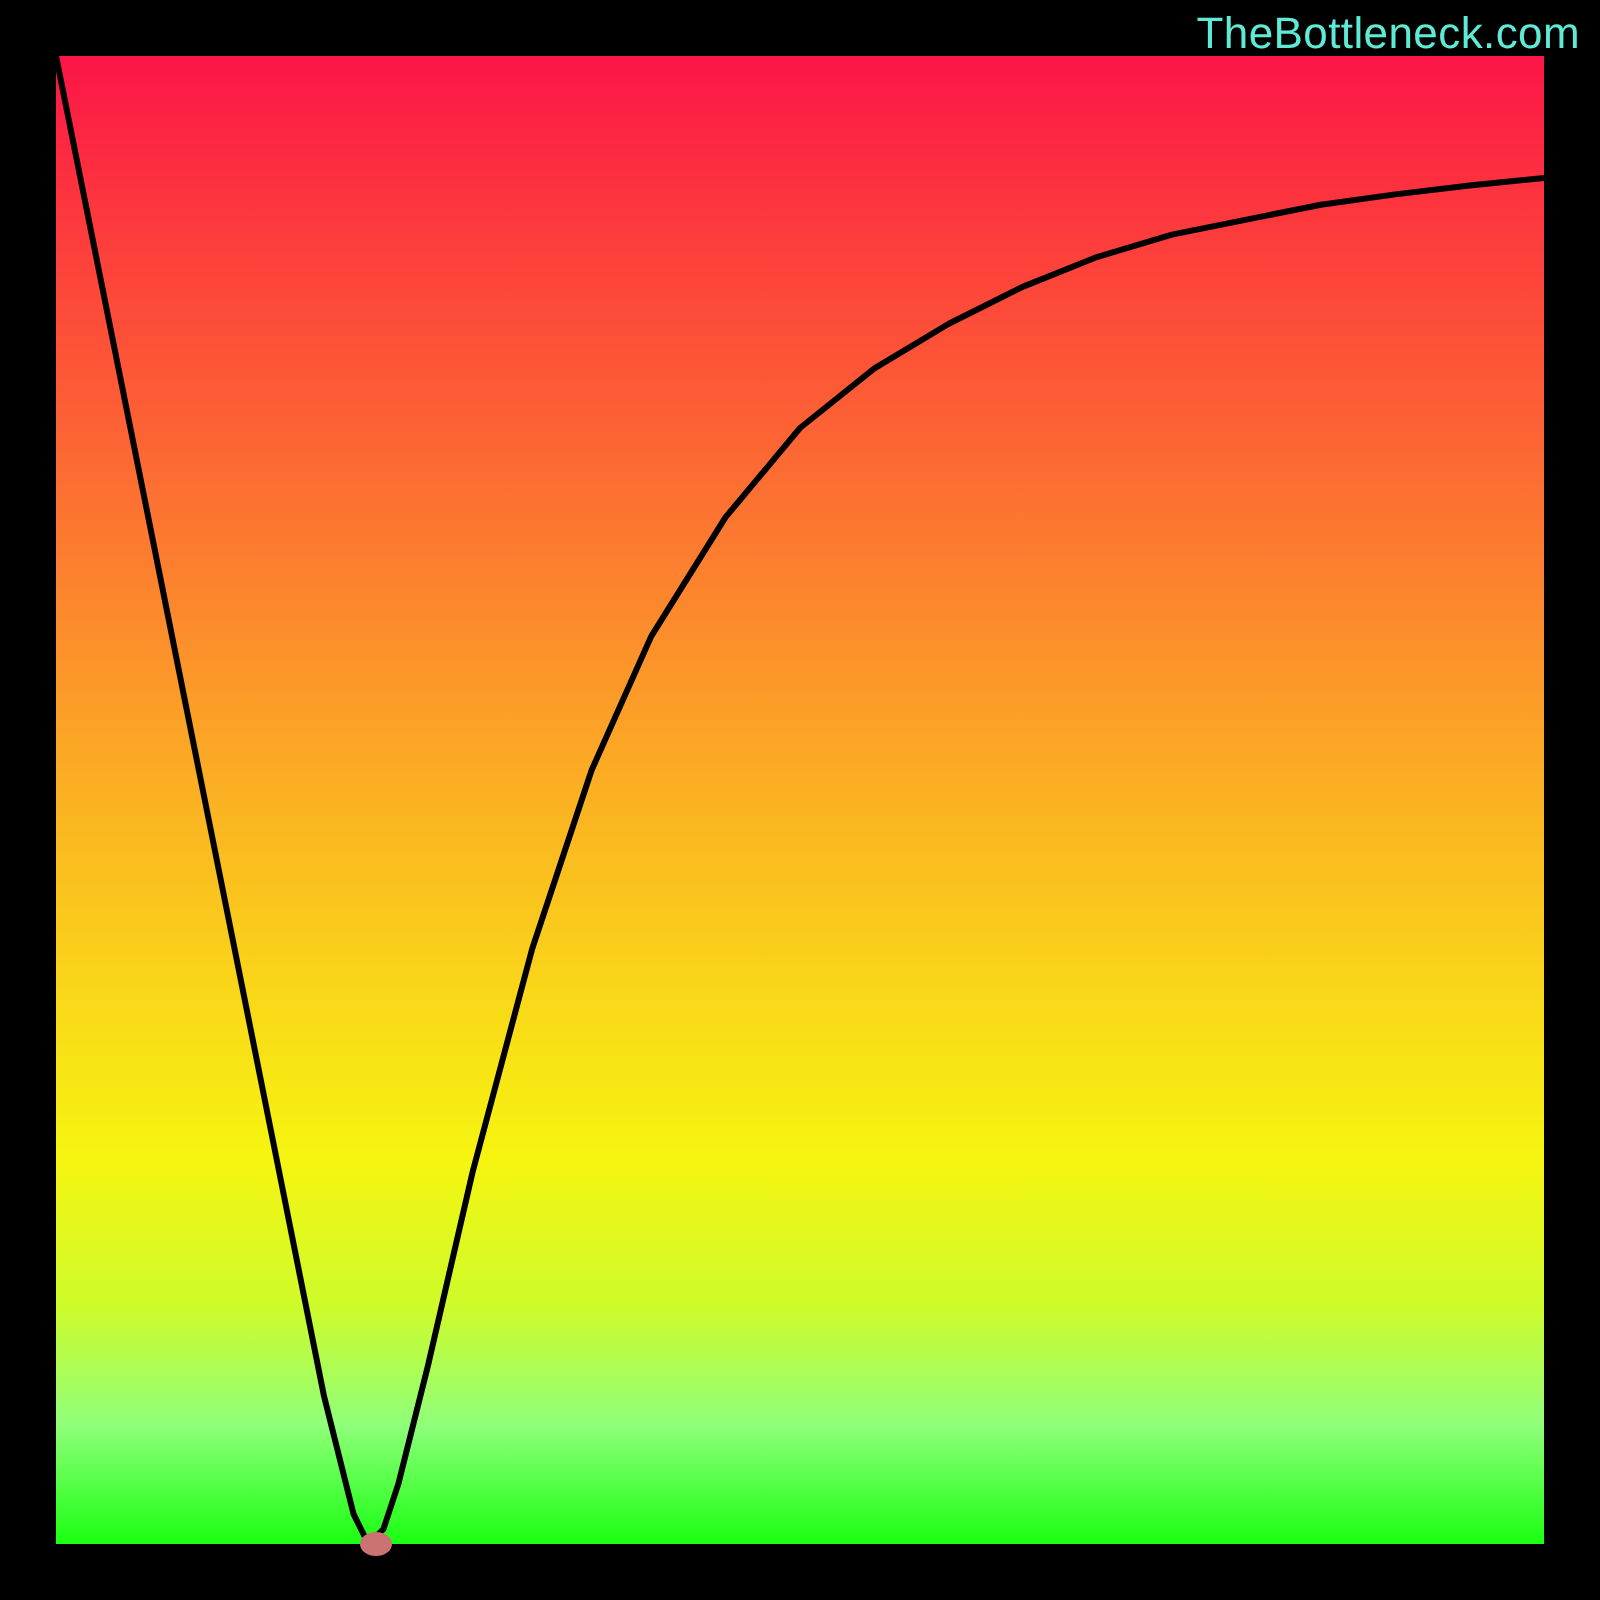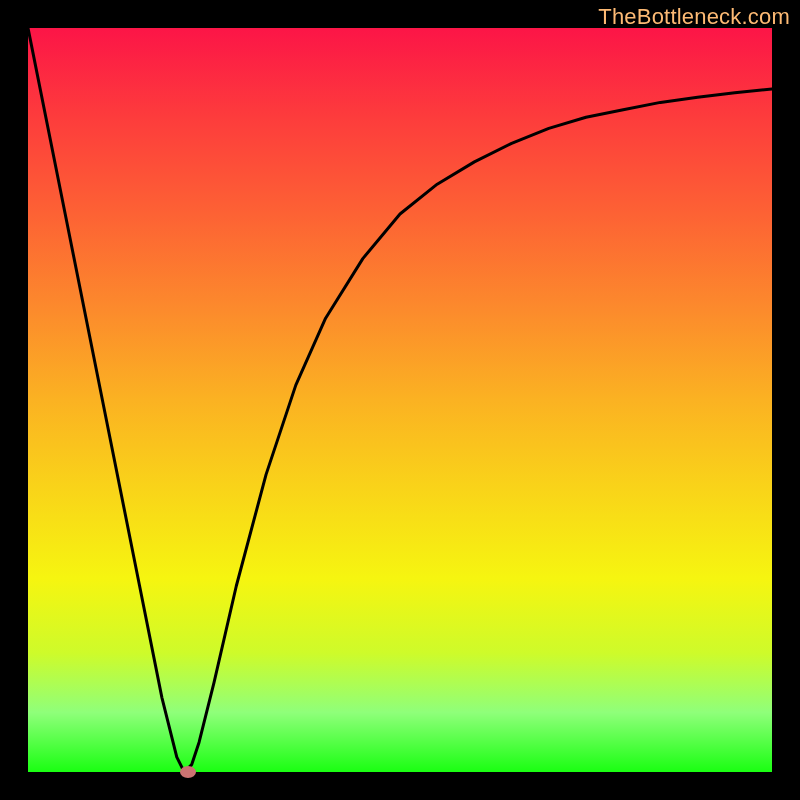--- a/index.html
+++ b/index.html
@@ -28,21 +28,21 @@
       #8fff7a 92%,
       #1aff12 100%
     );
   }
   .watermark {
     position: absolute;
     top: 4px;
     right: 10px;
     font-family: Arial, Helvetica, sans-serif;
     font-size: 22px;
-    color: #fdba74;
+    color: #5eead4;
     letter-spacing: 0.2px;
   }
   svg.curve {
     position: absolute;
     left: 0;
     top: 0;
     width: 744px;
     height: 744px;
   }
   .marker {

